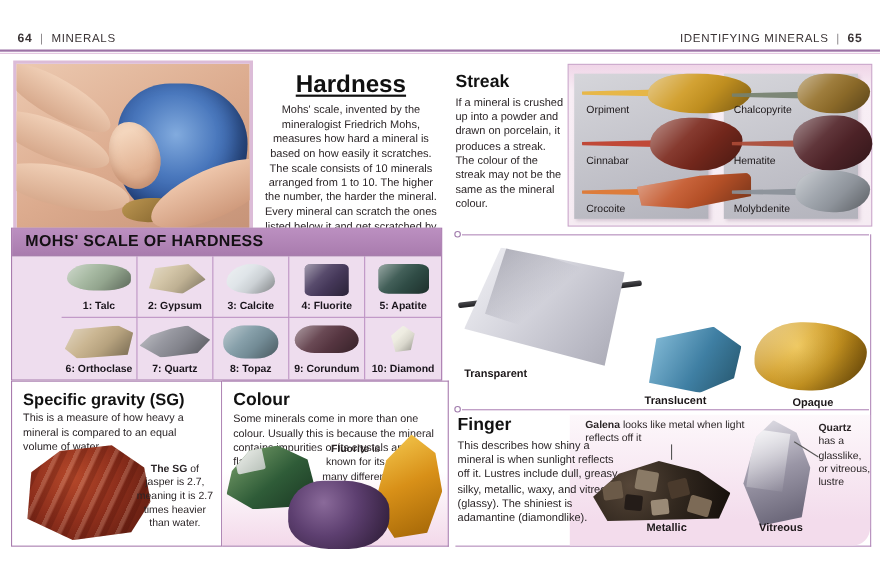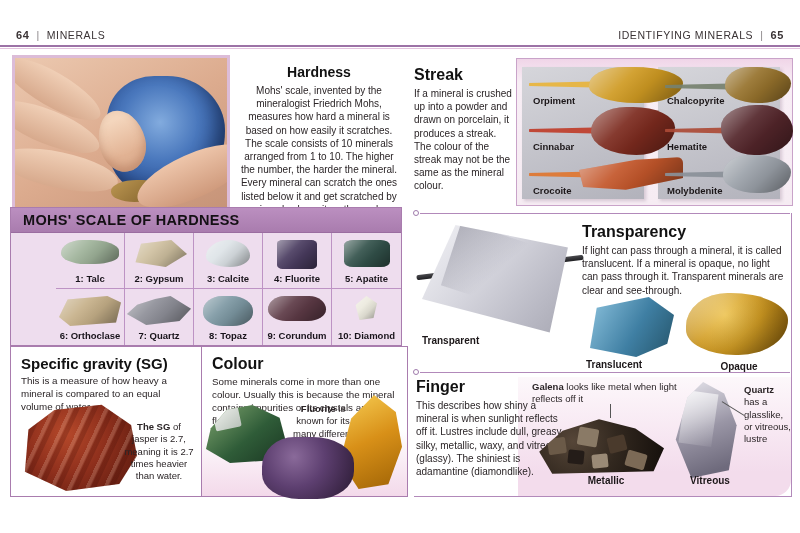--- a/index.html
+++ b/index.html
@@ -27,33 +27,33 @@
   .g1 { left:96px; top:122px; width:52px; height:22px; }
   .g2 { left:168px; top:108px; width:40px; height:26px; }
   .thumb { position:absolute; left:84px; top:52px; width:46px; height:62px; border-radius:46% 54% 50% 50%/55% 55% 45% 45%; transform:rotate(-14deg);
            background:linear-gradient(170deg,#f4d6bd 18%,#e2b394 70%); box-shadow:inset 0 -6px 10px rgba(160,100,70,.45); }
   .photo-cap { position:absolute; left:26px; bottom:8px; width:52px; font-size:9.5px; font-weight:bold; line-height:1.25; color:#33282a; text-align:center; }
 
   
   .title { font-weight:bold; color:#111; }
   .body { font-size:10px; line-height:1.32; color:#2b2527; }
   .hardness { left:236px; top:64px; width:166px; text-align:center; }
-  .hardness .title { font-size:14px; margin-bottom:4px; }
+  .hardness .title { font-size:22px; margin-bottom:4px;text-decoration:underline; }
   .streak-txt { left:414px; top:66px; width:100px; }
   .streak-txt .title { font-size:16px; margin-bottom:3px; }
 
   
   .streakpanel { left:516px; top:58px; width:277px; height:148px; border:1px solid #c9a3c9; background:linear-gradient(180deg,#f0d5e8 0%,#f8eef5 16%,#f6ecf3 100%); }
   .tile { position:absolute; top:8px; width:122px; height:132px; background:linear-gradient(160deg,#d6d6db,#bdbdc5 70%,#b2b2bb); box-shadow:2px 2px 3px rgba(120,90,120,.25); }
   .tileA { left:5px; } .tileB { left:141px; }
   .sbar { position:absolute; height:7px; width:86px; border-radius:4px; clip-path:polygon(0 30%,100% 0,100% 100%,0 72%); opacity:.92; }
   .smin { position:absolute; border-radius:38% 52% 45% 50%/50% 45% 55% 45%; }
   .smin::after, .shade::after { content:''; position:absolute; inset:0; border-radius:inherit;
      background:linear-gradient(135deg,rgba(255,255,255,.5) 0%,rgba(255,255,255,.08) 38%,rgba(0,0,0,.08) 60%,rgba(0,0,0,.38) 95%); }
-  .slabel { position:absolute; font-size:9.5px; font-weight:bold; color:#1c1719; }
+  .slabel { position:absolute; font-size:9.5px; font-weight:normal; color:#1c1719; }
   .croco { border-radius:6px; clip-path:polygon(0 38%,55% 8%,100% 0,100% 62%,45% 96%,4% 88%); }
 
   
   .mohs { left:10px; top:207px; width:392px; height:139px; border:1.5px solid #a97cae; background:#eeddee; }
   .mohs-band { height:25px; background:linear-gradient(180deg,#bb8fc0,#a97cae); display:flex; align-items:center; padding-left:12px; border-bottom:1px solid #9a6da0; }
   .mohs-band .title { font-size:14.5px; letter-spacing:.3px; color:#141014; }
   .mgrid { display:grid; grid-template-columns:repeat(5,1fr); grid-template-rows:repeat(2,1fr); height:112px;margin-left:45px; }
   .mcell { border-right:1px solid #bd93c4; border-bottom:1px solid #bd93c4; position:relative; display:flex; flex-direction:column; align-items:center; justify-content:flex-end; padding-bottom:4px; }
   .mcell:nth-child(5n) { border-right:none; }
   .mcell:nth-child(n+6) { border-bottom:none; }
@@ -263,24 +263,20 @@
   <div class="pfluor"></div>
   <div class="yfluor"></div>
 </div>
 
 <div class="abs rp-right"></div>
 <div class="abs rp-bottom"></div>
 
 <div class="abs transp">
   <div class="ring" style="left:-1px;top:-3px;"></div>
   <div class="divline" style="left:6px;top:0;width:370px;"></div>
-  <div class="transp-txt">
-    <div class="title">Transparency</div>
-    <div class="body">If light can pass through a mineral, it is called translucent. If a mineral is opaque, no light can pass through it. Transparent minerals are clear and see-through.</div>
-  </div>
   <div class="pencil"></div>
   <div class="slab"></div>
   <div class="plabel" style="left:8px;top:122px;">Transparent</div>
   <div class="bluecr"></div>
   <div class="plabel" style="left:172px;top:146px;width:96px;">Translucent</div>
   <div class="nugget shade"></div>
   <div class="plabel" style="left:290px;top:148px;width:70px;text-align:center;">Opaque</div>
 </div>
 
 <div class="abs lustre">

